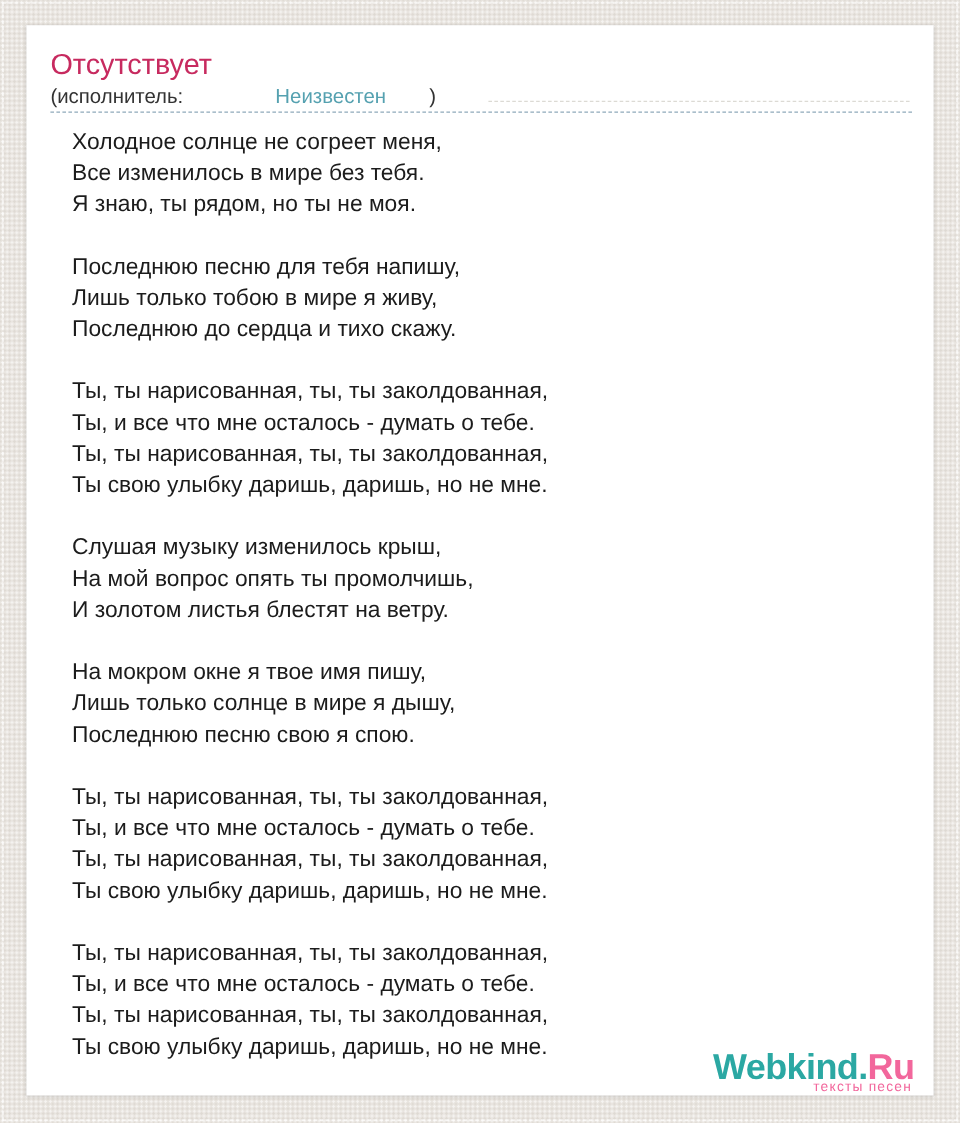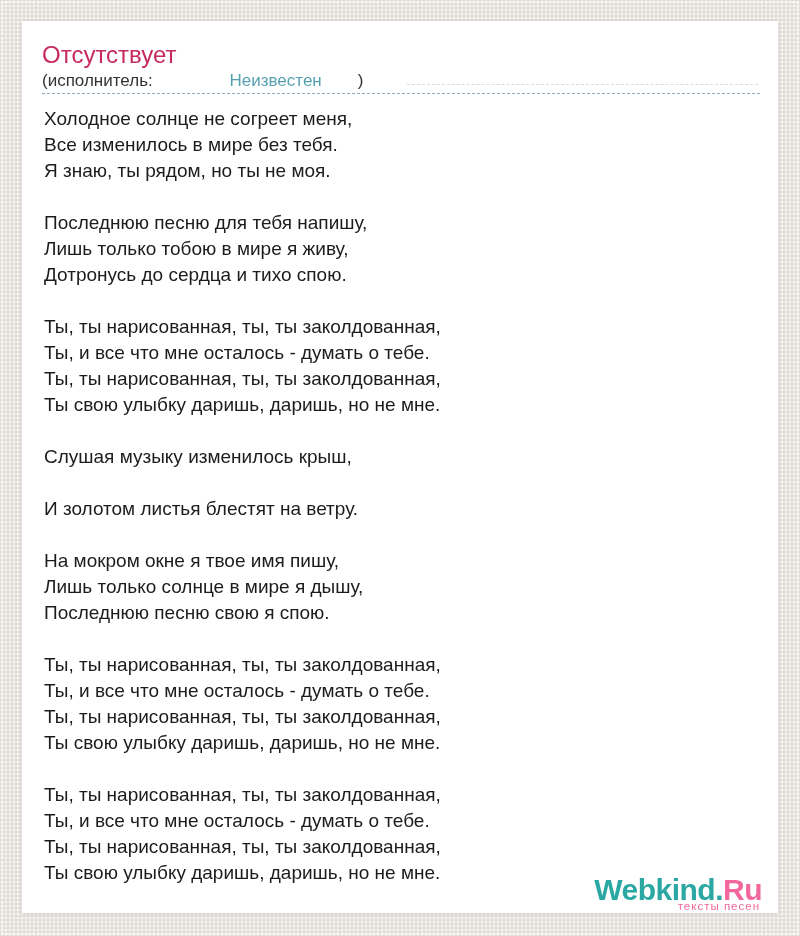--- a/index.html
+++ b/index.html
@@ -74,21 +74,21 @@
     border-bottom: 1px dashed var(--divider-faint);
     margin: 0 2px 6px 8px;
     height: 1px;
   }
   .lyrics {
     margin-top: 12px;
     font-size: 19px;
     line-height: 26px;
     color: var(--text-main);
   }
-  .stanza { margin: 0 0 26px 2px; }
+  .stanza { margin: 0 0 26px 18px; }
   .logo {
     position: absolute;
     right: 16px; bottom: 1px;
     text-align: right;
     line-height: 1;
   }
   .logo-main {
     font-size: 30px;
     font-weight: bold;
     letter-spacing: -0.5px;
@@ -118,23 +118,23 @@
       <span>(исполнитель:</span>
       <span style="white-space:pre"> </span>
       <a class="artist-link">Неизвестен</a>
       <span>)</span>
       <span class="subtitle-filler"></span>
     </div>
   </div>
 
   <div class="lyrics">
       <p class="stanza"><span>Холодное солнце не согреет меня,</span><br><span>Все изменилось в мире без тебя.</span><br><span>Я знаю, ты рядом, но ты не моя.</span><br></p>
-      <p class="stanza"><span>Последнюю песню для тебя напишу,</span><br><span>Лишь только тобою в мире я живу,</span><br><span>Дотронусь до сердца и тихо спою.</span><br></p>
+      <p class="stanza"><span>Последнюю песню для тебя напишу,</span><br><span>Лишь только тобою в мире я живу,</span><br><span>Последнюю до сердца и тихо скажу.</span><br></p>
       <p class="stanza"><span>Ты, ты нарисованная, ты, ты заколдованная,</span><br><span>Ты, и все что мне осталось - думать о тебе.</span><br><span>Ты, ты нарисованная, ты, ты заколдованная,</span><br><span>Ты свою улыбку даришь, даришь, но не мне.</span><br></p>
-      <p class="stanza"><span>Слушая музыку изменилось крыш,</span><br><br><span>И золотом листья блестят на ветру.</span><br></p>
+      <p class="stanza"><span>Слушая музыку изменилось крыш,</span><br><span>На мой вопрос опять ты промолчишь,</span><br><span>И золотом листья блестят на ветру.</span><br></p>
       <p class="stanza"><span>На мокром окне я твое имя пишу,</span><br><span>Лишь только солнце в мире я дышу,</span><br><span>Последнюю песню свою я спою.</span><br></p>
       <p class="stanza"><span>Ты, ты нарисованная, ты, ты заколдованная,</span><br><span>Ты, и все что мне осталось - думать о тебе.</span><br><span>Ты, ты нарисованная, ты, ты заколдованная,</span><br><span>Ты свою улыбку даришь, даришь, но не мне.</span><br></p>
       <p class="stanza"><span>Ты, ты нарисованная, ты, ты заколдованная,</span><br><span>Ты, и все что мне осталось - думать о тебе.</span><br><span>Ты, ты нарисованная, ты, ты заколдованная,</span><br><span>Ты свою улыбку даришь, даришь, но не мне.</span><br></p>
     </div>
 
   <div class="logo">
     <div class="logo-main"><span class="teal">Webkind.</span><span class="pink">Ru</span></div>
     <div class="logo-tagline">тексты песен</div>
   </div>
 

